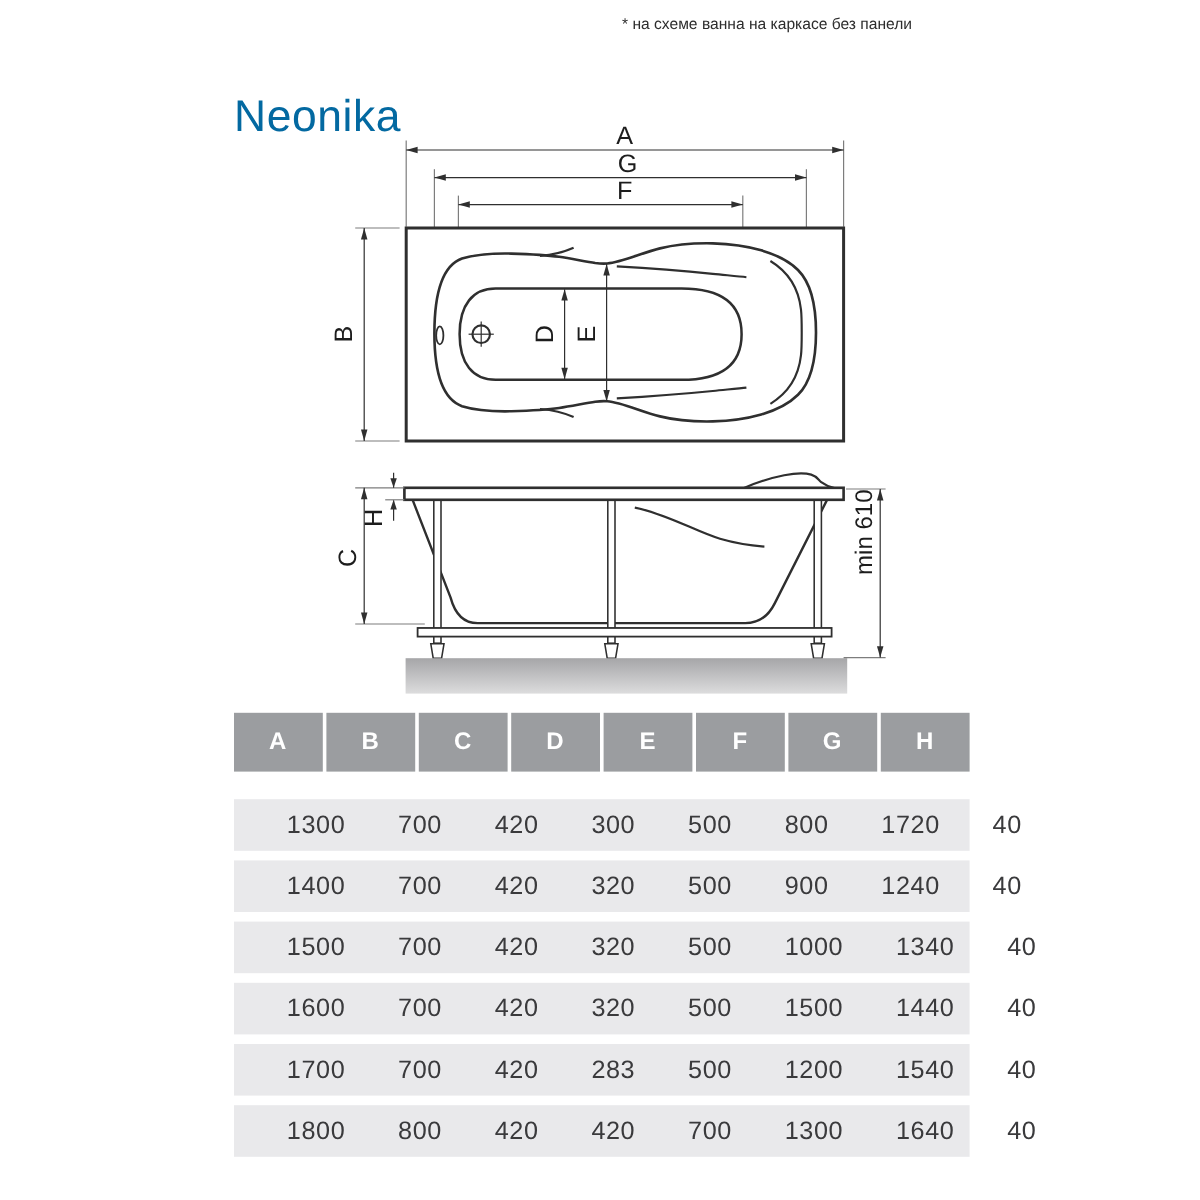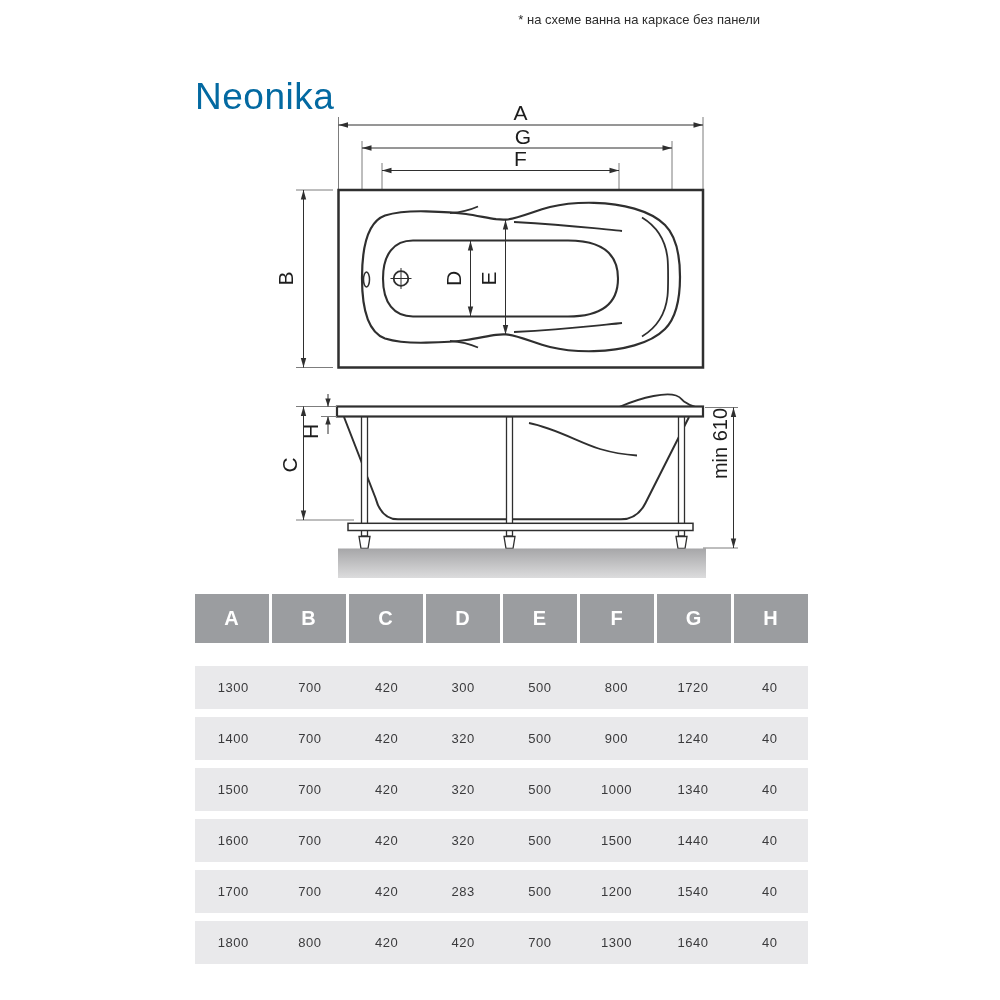--- a/index.html
+++ b/index.html
@@ -13,21 +13,21 @@
   .dim-label-small{font-size:20px;fill:#1d1d1d;}
   
   .dim-table{position:absolute;left:195px;top:594px;width:613px;}
   .thead{display:flex;gap:3px;height:49px;}
   .th{flex:1;background:var(--header-bg,#9b9da0);color:#ffffff;font-size:20px;font-weight:bold;
       display:flex;align-items:center;justify-content:center;letter-spacing:1px;}
   .trow{display:flex;height:43px;background:var(--row-bg,#e9e9eb);margin-top:8px;}
   .trow:first-child{margin-top:23px;}
   .tbody{margin-top:0;}
   .td{flex:1;display:flex;align-items:center;justify-content:center;
-      font-size:13px;color:var(--cell-text,#3a3a3c);letter-spacing:0.5px;}
+      font-size:21px;color:var(--cell-text,#3a3a3c);letter-spacing:0.5px;padding-left:44px;}
 </style>
 </head>
 <body>
 
 <div id="stage">
 
   <div class="note">* на схеме ванна на каркасе без панели</div>
   <div class="title">Neonika</div>
 
   <svg id="diagram-svg" width="1000" height="588" viewBox="0 0 1000 588">

